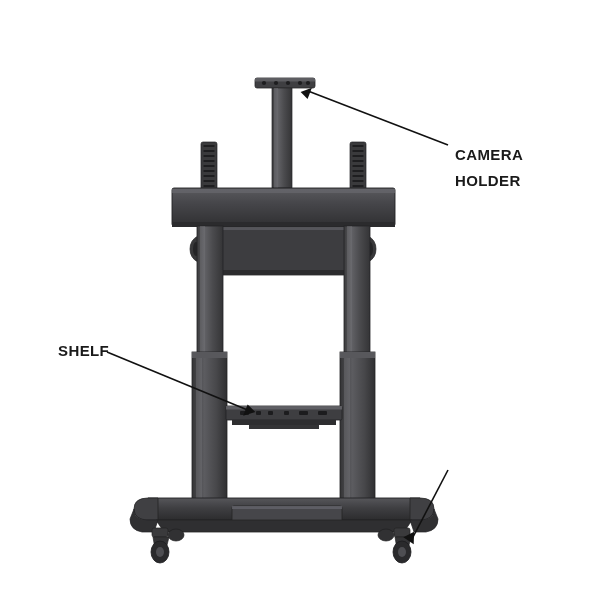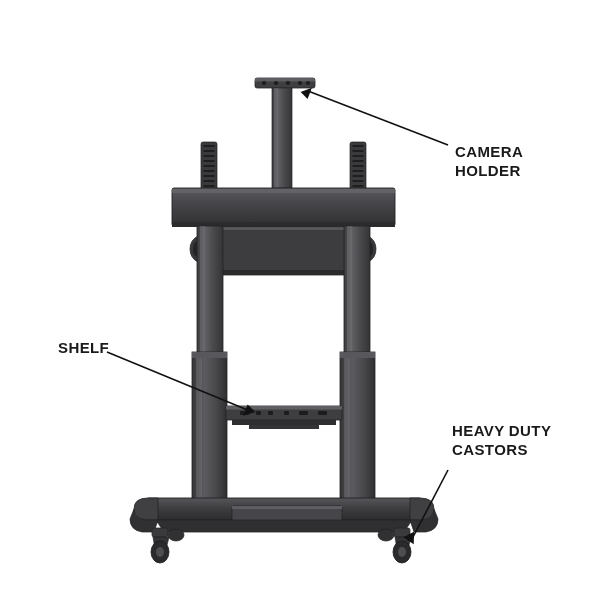--- a/index.html
+++ b/index.html
@@ -23,21 +23,21 @@
     top: 0;
     width: 600px;
     height: 600px;
     display: block;
   }
   .callout-label {
     position: absolute;
     font-family: "Liberation Sans", sans-serif;
     font-weight: bold;
     font-size: 15px;
-    line-height: 19px;
+    line-height: 26px;
     letter-spacing: 0.4px;
     color: #1a1a1a;
     white-space: pre-line;
   }
   #label-camera-holder {
     left: 455px;
     top: 142px;
   }
   #label-shelf {
     left: 58px;
@@ -228,16 +228,14 @@
       <line x1="448" y1="470" x2="412" y2="539"></line>
       <polygon points="405,534 417,534 411,545" fill="#111111" stroke="none" transform="rotate(-27 411 539)"></polygon>
     </g>
   </svg>
 
   <div class="callout-label" id="label-camera-holder">CAMERA
 HOLDER</div>
 
   <div class="callout-label" id="label-shelf">SHELF</div>
 
-  <div class="callout-label" id="label-heavy-duty-castors">HEAVY DUTY
-CASTORS</div>
 
 </div>
 
 </body></html>

